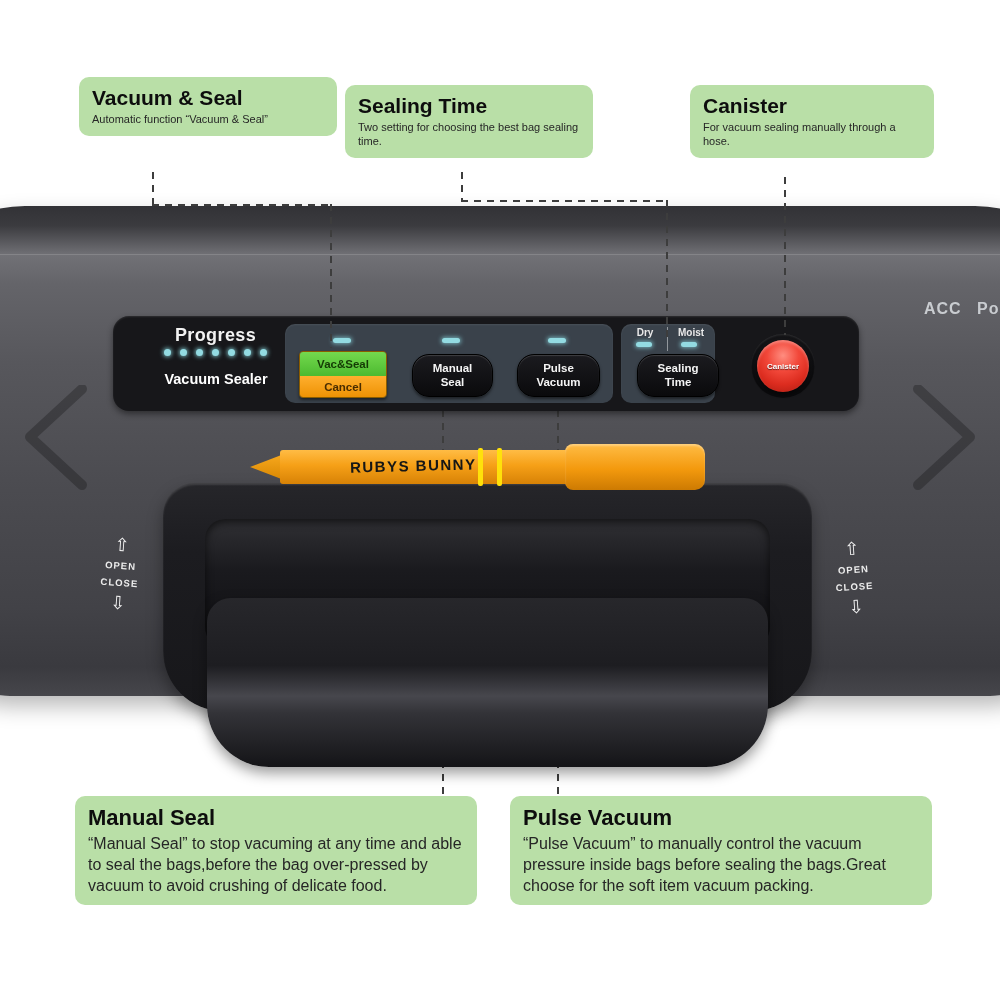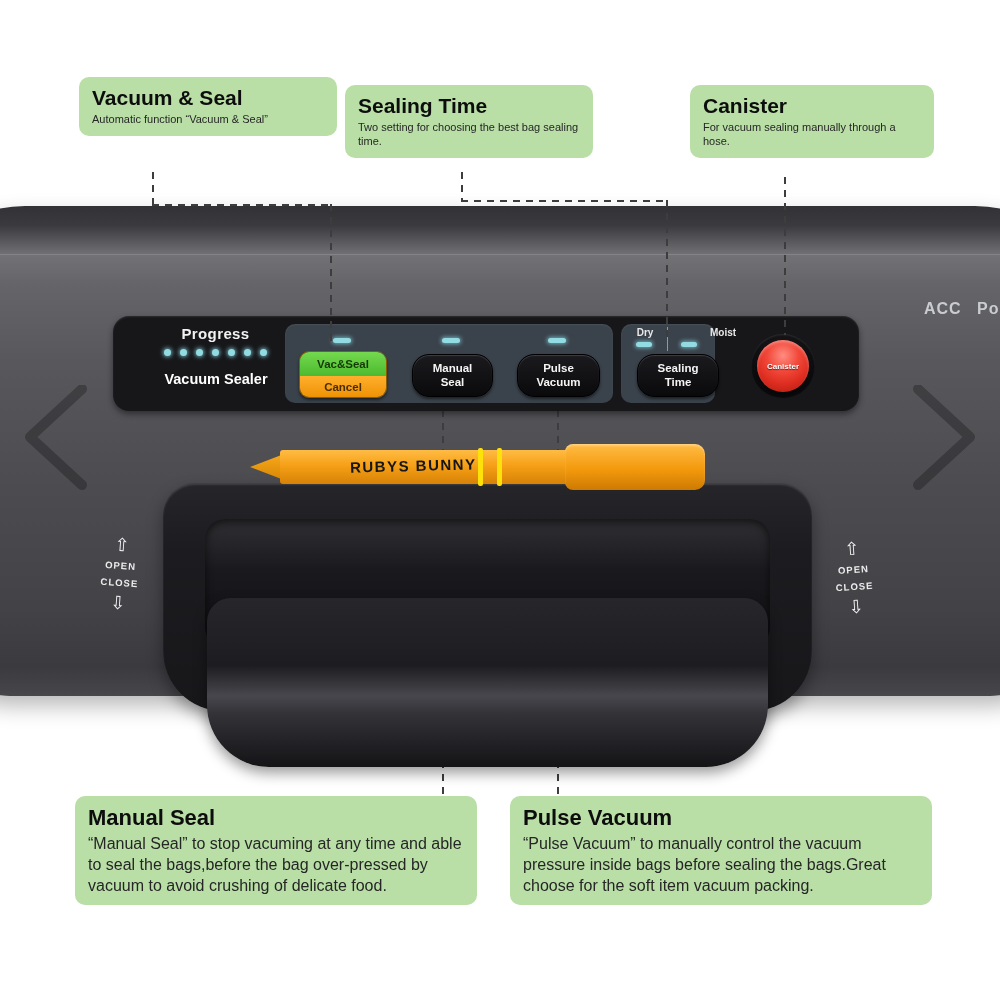--- a/index.html
+++ b/index.html
@@ -23,49 +23,49 @@
   .dv { position:absolute; width:2px;
     background-image:repeating-linear-gradient(180deg,#3d3d3d 0,#3d3d3d 7px,transparent 7px,transparent 13px); }
   .dh { position:absolute; height:2px;
     background-image:repeating-linear-gradient(90deg,#3d3d3d 0,#3d3d3d 7px,transparent 7px,transparent 13px); }
   .z15 { z-index:15; } .z4 { z-index:4; }
 
   
   .panel { position:absolute; left:113px; top:316px; width:746px; height:95px; background:#17171a;
     border-radius:16px; z-index:10; box-shadow:inset 0 1px 2px rgba(255,255,255,.1),0 3px 6px rgba(0,0,0,.45); }
   .progress-label { position:absolute; left:40px; top:9px; width:125px; text-align:center; color:#f2f2f2;
-    font-size:15px; font-weight:bold; letter-spacing:.4px; }
+    font-size:18px; font-weight:bold; letter-spacing:.4px; }
   .progress-leds { position:absolute; left:40px; top:33px; width:125px; display:flex; justify-content:center; gap:9px; }
   .led-dot { width:7px; height:7px; border-radius:50%; background:#93dbe2; box-shadow:0 0 4px 1px rgba(140,220,228,.8); }
   .brand { position:absolute; left:28px; top:55px; width:150px; text-align:center; color:#ffffff;
     font-size:14.5px; font-weight:bold; }
   .group { position:absolute; top:8px; height:79px; background:#3a424b; border-radius:10px;
     box-shadow:inset 0 1px 2px rgba(255,255,255,.08); }
   .g1 { left:172px; width:328px; }
   .g2 { left:508px; width:94px; }
   .ledbar { position:absolute; width:18px; height:5px; border-radius:2.5px; background:#93dbe2;
     box-shadow:0 0 4px 1px rgba(140,220,228,.7); }
   .lb1 { left:48px; top:14px; } .lb2 { left:157px; top:14px; } .lb3 { left:263px; top:14px; }
-  .btn-vacseal { position:absolute; left:14px; top:27px; width:86px; height:45px; border-radius:10px;
+  .btn-vacseal { position:absolute; left:14px; top:27px; width:86px; height:45px; border-radius:4px;
     overflow:hidden; border:1px solid #8a5c00; display:flex; flex-direction:column; box-shadow:0 2px 3px rgba(0,0,0,.5); }
   .vs-top { flex:1.15; background:linear-gradient(180deg,#74d94e,#4cba30); color:#143a05; font-size:11.5px;
     font-weight:bold; display:flex; align-items:center; justify-content:center; }
   .vs-bottom { flex:1; background:linear-gradient(180deg,#ffaf2e,#ee9204); color:#4a2d00; font-size:11.5px;
     font-weight:bold; display:flex; align-items:center; justify-content:center; }
   .btn-dark { position:absolute; background:linear-gradient(180deg,#1b1b1f,#0a0a0c); border:1px solid #000;
     border-radius:17px; color:#f4f4f4; font-size:11.5px; font-weight:bold; line-height:1.2; display:flex;
     flex-direction:column; align-items:center; justify-content:center; text-align:center;
     box-shadow:inset 0 1px 1px rgba(255,255,255,.16),0 2px 3px rgba(0,0,0,.5); }
   .btn-manual { left:127px; top:30px; width:79px; height:41px; }
   .btn-pulse { left:232px; top:30px; width:81px; height:41px; }
   .btn-sealing { left:16px; top:30px; width:80px; height:41px; }
   .mode-dry { position:absolute; left:4px; top:3px; width:40px; text-align:center; color:#e9e9e9;
     font-size:10px; font-weight:bold; }
   .mode-moist { position:absolute; left:48px; top:3px; width:44px; text-align:center; color:#e9e9e9;
-    font-size:10px; font-weight:bold;padding-left:32px; }
+    font-size:10px; font-weight:bold; }
   .mode-divider { position:absolute; left:46px; top:3px; width:1px; height:24px; background:rgba(255,255,255,.45); }
   .lbd { left:15px; top:18px; width:16px; } .lbm { left:60px; top:18px; width:16px; }
   .canister-outer { position:absolute; left:638px; top:18px; width:64px; height:64px; border-radius:50%;
     background:radial-gradient(circle at 50% 40%,#26262a,#0a0a0c 70%); display:flex; align-items:center;
     justify-content:center; box-shadow:inset 0 1px 2px rgba(255,255,255,.12); }
   .canister-red { width:52px; height:52px; border-radius:50%; display:flex; align-items:center; justify-content:center;
     background:radial-gradient(circle at 50% 30%,#ff8d80 0%,#f2483a 35%,#dc2c1f 65%,#a81a10 100%);
     box-shadow:0 2px 4px rgba(0,0,0,.6),inset 0 2px 3px rgba(255,255,255,.35); }
   .canister-text { color:#fff; font-size:8px; font-weight:bold; text-shadow:0 1px 1px rgba(0,0,0,.6); }
 

